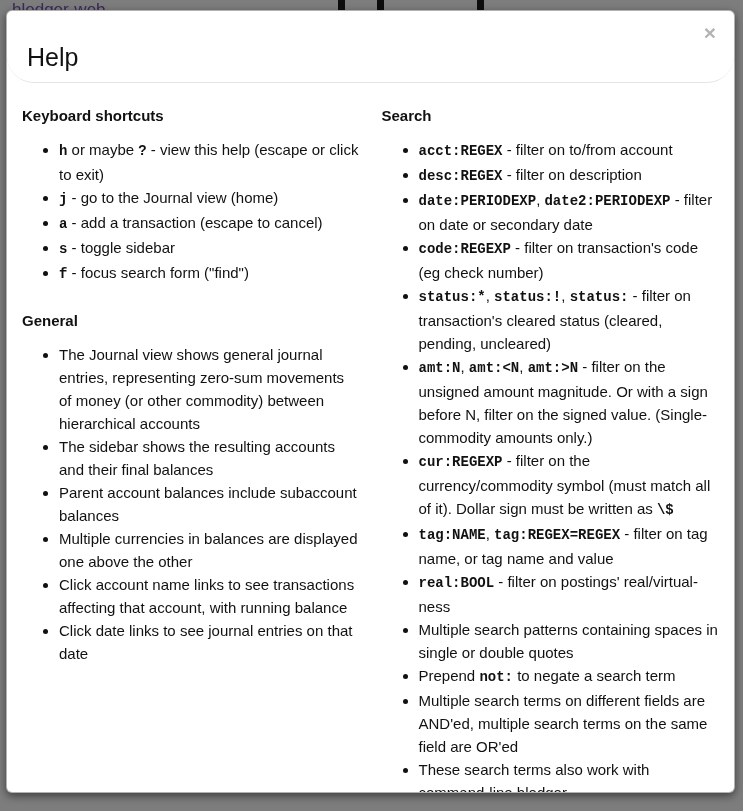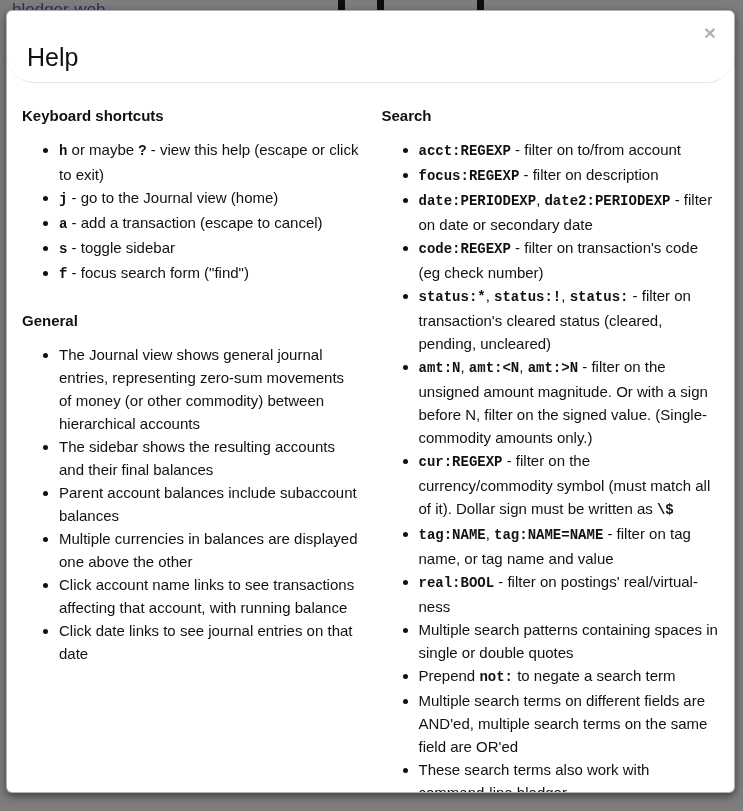--- a/index.html
+++ b/index.html
@@ -133,28 +133,28 @@
             <li>The sidebar shows the resulting accounts and their final balances</li>
             <li>Parent account balances include subaccount balances</li>
             <li>Multiple currencies in balances are displayed one above the other</li>
             <li>Click account name links to see transactions affecting that account, with running balance</li>
             <li>Click date links to see journal entries on that date</li>
           </ul>
         </div>
       <div class="help-col">
           <h4 class="section-heading">Search</h4>
           <ul class="bullet-list">
-            <li><code>acct:REGEXP</code> - filter on to/from account</li>
-            <li><code>focus:REGEXP</code> - filter on description</li>
+            <li><code>acct:REGEX</code> - filter on to/from account</li>
+            <li><code>desc:REGEX</code> - filter on description</li>
             <li><code>date:PERIODEXP</code>, <code>date2:PERIODEXP</code> - filter on date or secondary date</li>
             <li><code>code:REGEXP</code> - filter on transaction's code (eg check number)</li>
             <li><code>status:*</code>, <code>status:!</code>, <code>status:</code> - filter on transaction's cleared status (cleared, pending, uncleared)</li>
             <li><code>amt:N</code>, <code>amt:&lt;N</code>, <code>amt:&gt;N</code> - filter on the unsigned amount magnitude. Or with a sign before N, filter on the signed value. (Single-commodity amounts only.)</li>
             <li><code>cur:REGEXP</code> - filter on the currency/commodity symbol (must match all of it). Dollar sign must be written as <code>\$</code></li>
-            <li><code>tag:NAME</code>, <code>tag:NAME=NAME</code> - filter on tag name, or tag name and value</li>
+            <li><code>tag:NAME</code>, <code>tag:REGEX=REGEX</code> - filter on tag name, or tag name and value</li>
             <li><code>real:BOOL</code> - filter on postings' real/virtual-ness</li>
             <li>Multiple search patterns containing spaces in single or double quotes</li>
             <li>Prepend <code>not:</code> to negate a search term</li>
             <li>Multiple search terms on different fields are AND'ed, multiple search terms on the same field are OR'ed</li>
             <li>These search terms also work with command-line hledger</li>
           </ul>
         </div>
     </div>
   </div>
 

